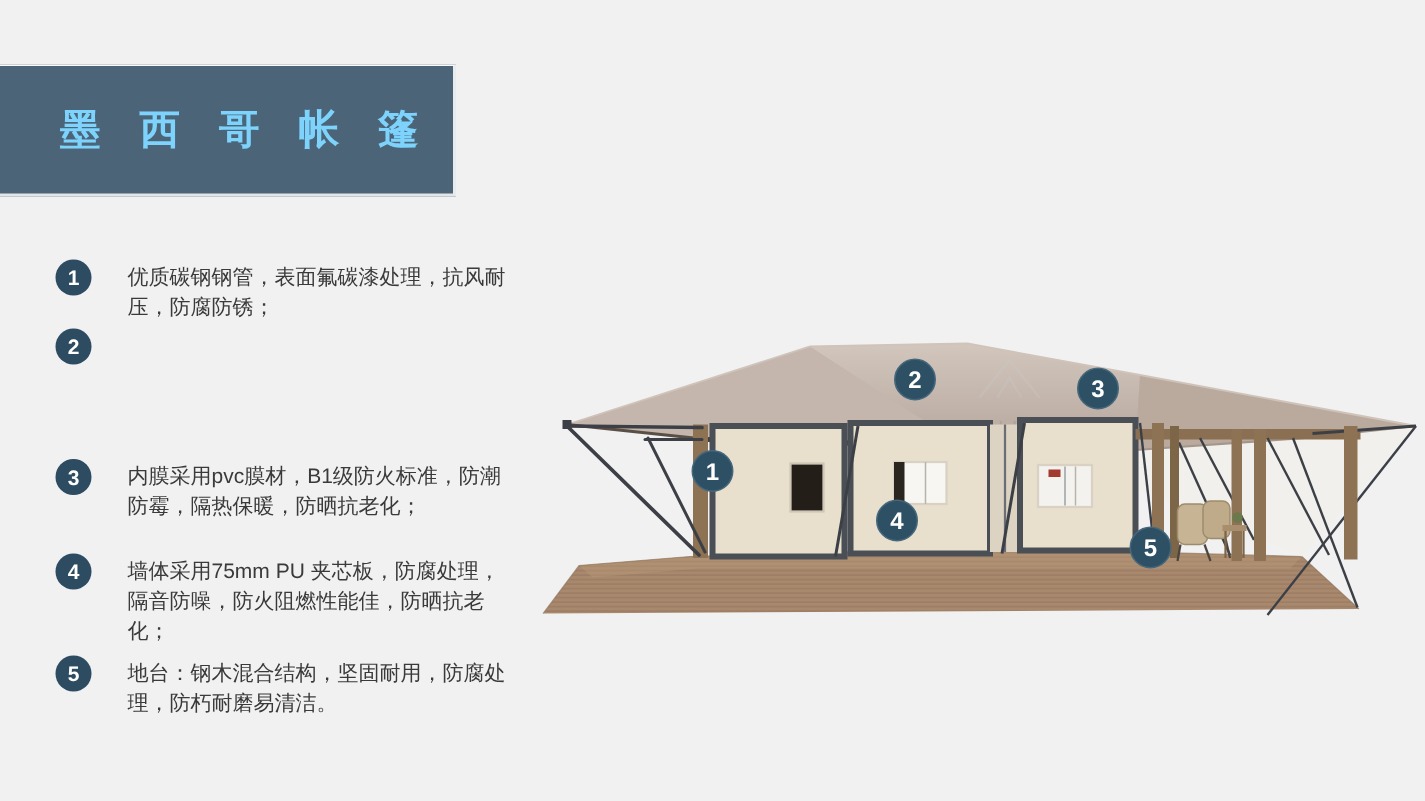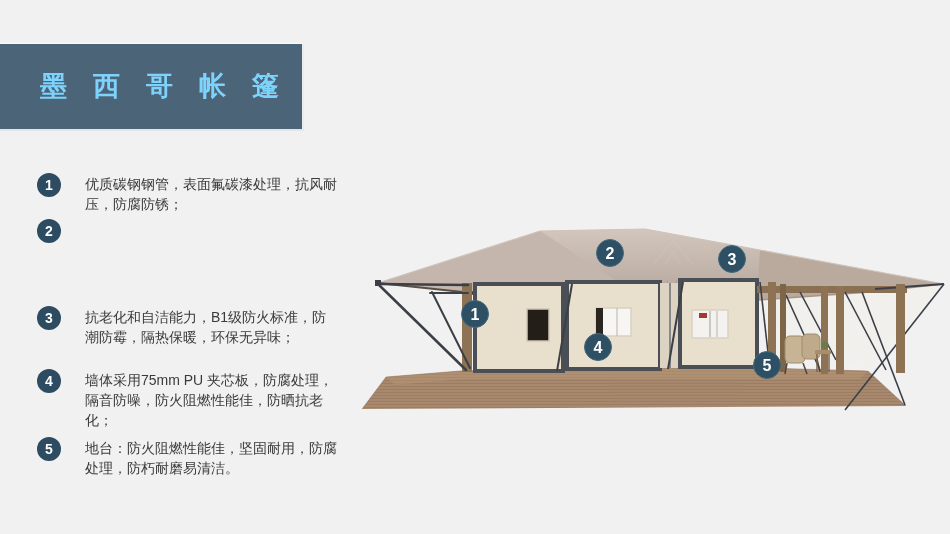--- a/index.html
+++ b/index.html
@@ -51,29 +51,29 @@
 
   <div class="feature f1">
     <span class="fnum">1</span>
     <p class="ftext">优质碳钢钢管，表面氟碳漆处理，抗风耐压，防腐防锈；</p>
   </div>
   <div class="feature f2">
     <span class="fnum">2</span>
   </div>
   <div class="feature f3">
     <span class="fnum">3</span>
-    <p class="ftext">抗老化和自洁能力，B1级防火标准，防潮防霉，隔热保暖，环保无异味；</p>
+    <p class="ftext">内膜采用pvc膜材，B1级防火标准，防潮防霉，隔热保暖，防晒抗老化；</p>
   </div>
   <div class="feature f4">
     <span class="fnum">4</span>
     <p class="ftext">墙体采用75mm PU 夹芯板，防腐处理，隔音防噪，防火阻燃性能佳，防晒抗老化；</p>
   </div>
   <div class="feature f5">
     <span class="fnum">5</span>
-    <p class="ftext">地台：防火阻燃性能佳，坚固耐用，防腐处理，防朽耐磨易清洁。</p>
+    <p class="ftext">地台：钢木混合结构，坚固耐用，防腐处理，防朽耐磨易清洁。</p>
   </div>
 
   <div class="tent-wrap">
     <svg width="600" height="212" viewBox="0 0 600 212">
       <defs>
         <linearGradient id="roofGrad" x1="0" y1="0" x2="0" y2="1">
           <stop offset="0" stop-color="#d2c6bd"></stop>
           <stop offset="1" stop-color="#b5a69b"></stop>
         </linearGradient>
         <pattern id="planks" width="600" height="3" patternUnits="userSpaceOnUse">

